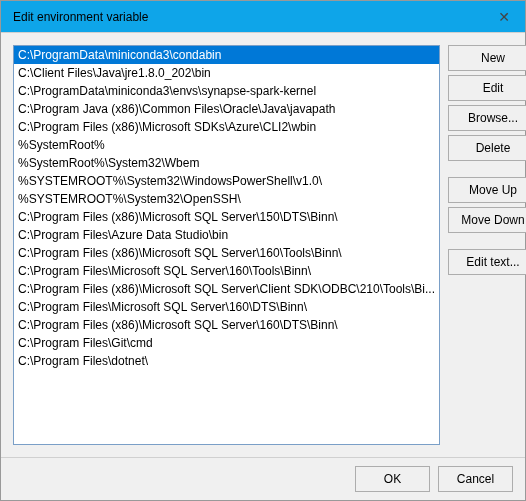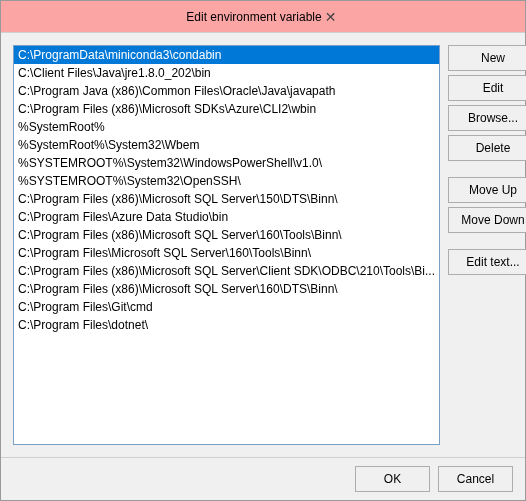--- a/index.html
+++ b/index.html
@@ -23,25 +23,25 @@
       width: 526px;
       height: 501px;
       background: #f0f0f0;
       border: 1px solid #999;
       box-shadow: 2px 2px 8px rgba(0,0,0,0.4);
       display: flex;
       flex-direction: column;
     }
 
     .title-bar {
-      background: #fca5a5;
+      background: #0ea5e9;
       padding: 8px 12px;
       display: flex;
       align-items: center;
-      justify-content: center;
+      justify-content: space-between;
       border-bottom: 1px solid #d0d0d0;
       height: 32px;
     }
 
     .title-text {
       font-size: 12px;
       color: #000;
       font-weight: normal;
     }
 
@@ -143,31 +143,33 @@
   <div class="title-bar">
     <span class="title-text">Edit environment variable</span>
     <button class="close-btn">✕</button>
   </div>
 
   <div class="content">
     <div class="list-container">
       <div class="list-box" id="listbox">
       <div class="list-item selected" title="C:\ProgramData\miniconda3\condabin">C:\ProgramData\miniconda3\condabin</div>
           <div class="list-item" title="C:\Program Files\Java\jre1.8.0_202\bin">C:\Client Files\Java\jre1.8.0_202\bin</div>
+          <div class="list-item" title="C:\ProgramData\miniconda3\envs\synapse-spark-kernel">C:\ProgramData\miniconda3\envs\synapse-spark-kernel</div>
           <div class="list-item" title="C:\Program Files (x86)\Common Files\Oracle\Java\javapath">C:\Program Java (x86)\Common Files\Oracle\Java\javapath</div>
           <div class="list-item" title="C:\Program Files (x86)\Microsoft SDKs\Azure\CLI2\wbin">C:\Program Files (x86)\Microsoft SDKs\Azure\CLI2\wbin</div>
           <div class="list-item" title="%SystemRoot%">%SystemRoot%</div>
           <div class="list-item" title="%SystemRoot%\System32\Wbem">%SystemRoot%\System32\Wbem</div>
           <div class="list-item" title="%SYSTEMROOT%\System32\WindowsPowerShell\v1.0\">%SYSTEMROOT%\System32\WindowsPowerShell\v1.0\</div>
           <div class="list-item" title="%SYSTEMROOT%\System32\OpenSSH\">%SYSTEMROOT%\System32\OpenSSH\</div>
           <div class="list-item" title="C:\Program Files (x86)\Microsoft SQL Server\150\DTS\Binn\">C:\Program Files (x86)\Microsoft SQL Server\150\DTS\Binn\</div>
           <div class="list-item" title="C:\Program Files\Azure Data Studio\bin">C:\Program Files\Azure Data Studio\bin</div>
           <div class="list-item" title="C:\Program Files (x86)\Microsoft SQL Server\160\Tools\Binn\">C:\Program Files (x86)\Microsoft SQL Server\160\Tools\Binn\</div>
           <div class="list-item" title="C:\Program Files\Microsoft SQL Server\160\Tools\Binn\">C:\Program Files\Microsoft SQL Server\160\Tools\Binn\</div>
           <div class="list-item" title="C:\Program Files (x86)\Microsoft SQL Server\Client SDK\ODBC\170\Tools\Bi...">C:\Program Files (x86)\Microsoft SQL Server\Client SDK\ODBC\210\Tools\Bi...</div>
+          <div class="list-item" title="C:\Program Files\Microsoft SQL Server\160\DTS\Binn\">C:\Program Files\Microsoft SQL Server\160\DTS\Binn\</div>
           <div class="list-item" title="C:\Program Files (x86)\Microsoft SQL Server\160\DTS\Binn\">C:\Program Files (x86)\Microsoft SQL Server\160\DTS\Binn\</div>
           <div class="list-item" title="C:\Program Files\Git\cmd">C:\Program Files\Git\cmd</div>
           <div class="list-item" title="C:\Program Files\dotnet\">C:\Program Files\dotnet\</div>
         </div>
     </div>
 
     <div class="buttons-panel">
       <button class="btn">New</button>
       <button class="btn">Edit</button>
       <button class="btn">Browse...</button>

